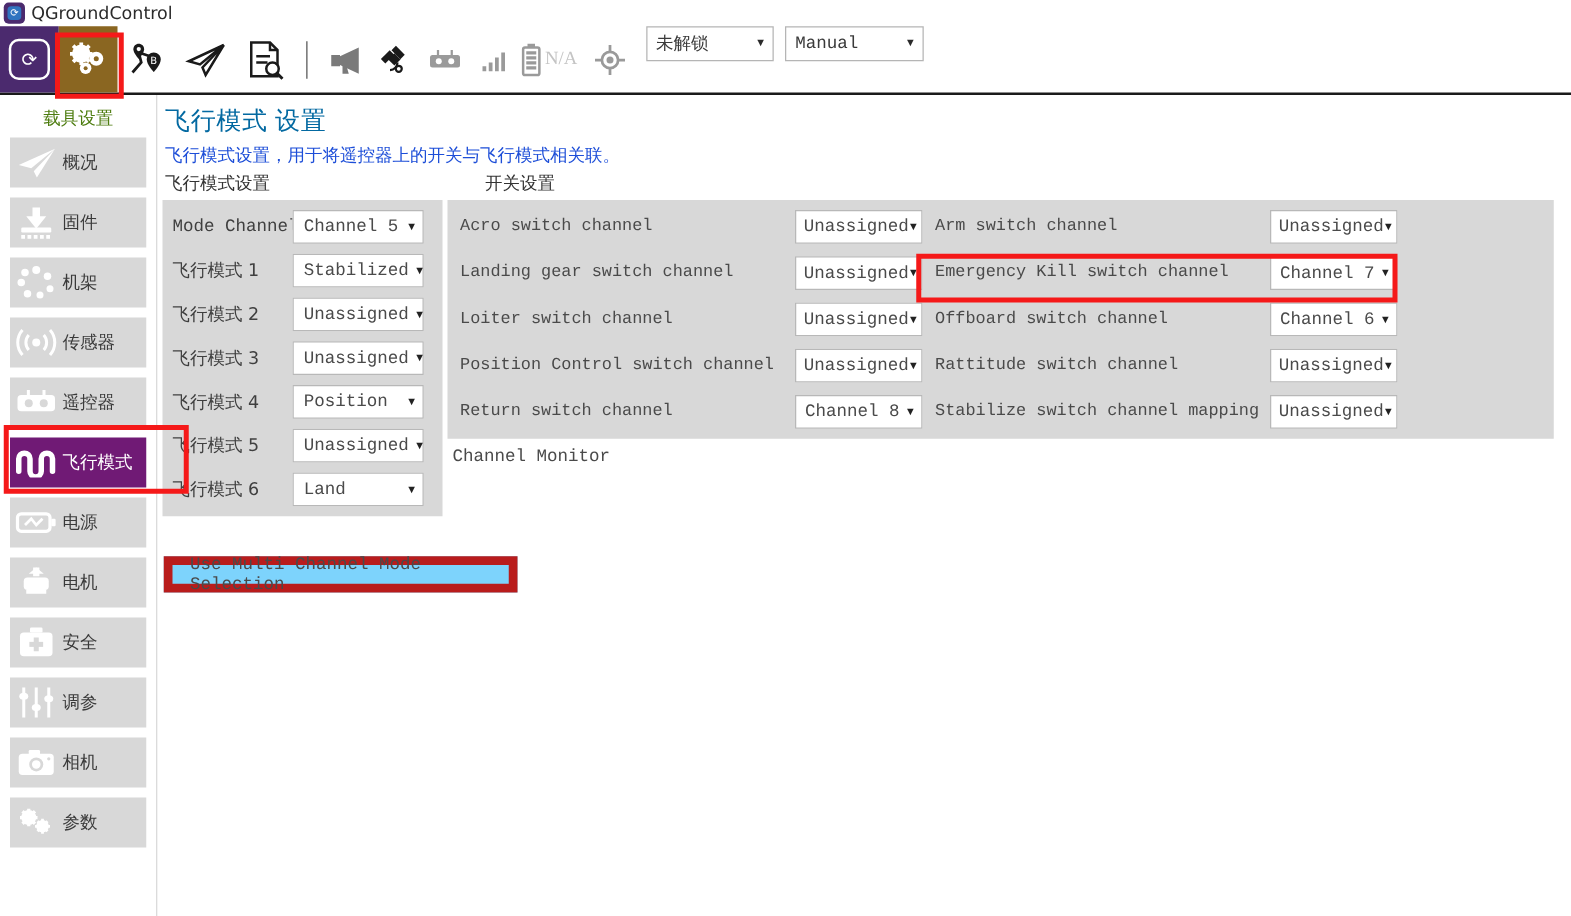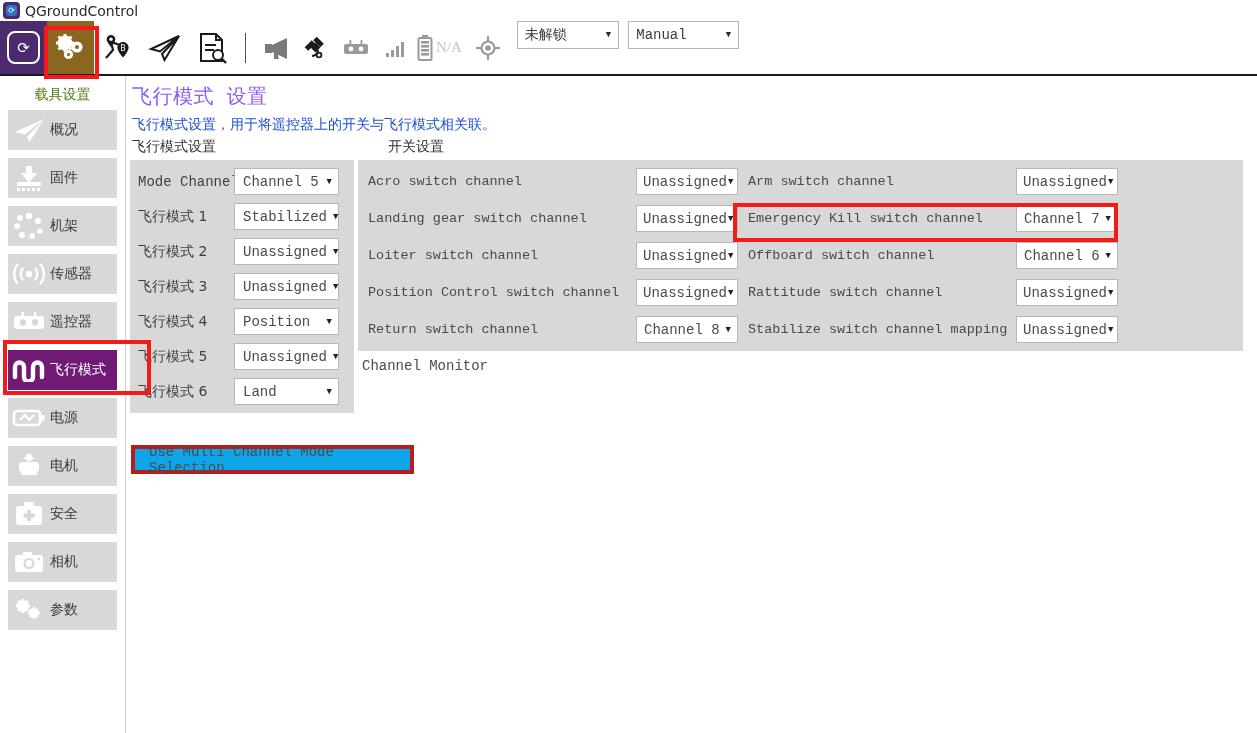--- a/index.html
+++ b/index.html
@@ -113,22 +113,22 @@
     white-space:nowrap;
   }
   .side-item.selected .side-label{color:#ffffff;}
 
   
   #content{
     position:absolute;top:76px;left:126px;
     width:1131px;height:657px;background:#ffffff;
   }
   #page-title{
-    font-size:20px;color:#8b5cf6;margin:7px 0 0 6px;
-    font-family:Liberation Mono, monospace;
+    font-size:20px;color:#0369a1;margin:7px 0 0 6px;
+    font-family:Liberation Sans, sans-serif;
     letter-spacing:0.5px;
   }
   #page-desc{
     font-size:14px;color:#1d4ed8;margin:6px 0 0 6px;
     font-family:"DejaVu Sans",sans-serif;
   }
   .sec-head-row{position:relative;height:20px;margin-top:4px;}
   .sec-head{
     position:absolute;font-size:14px;color:#333;
     font-family:"DejaVu Sans",sans-serif;
@@ -189,21 +189,21 @@
 
   #channel-monitor{
     position:absolute;left:236px;top:198px;
     font-family:"Liberation Mono",monospace;
     font-size:14px;color:#4a4a4a;
   }
 
   #multi-btn{
     position:absolute;left:5px;top:285px;
     width:283px;height:29px;
-    border:4px solid #b91c1c;background:#0ea5e9;
+    border:7px solid #b91c1c;background:#7dd3fc;
     display:flex;align-items:center;
     padding-left:14px;box-sizing:border-box;
     font-family:"Liberation Mono",monospace;
     font-size:14px;color:#4a4a4a;
   }
 
   
   .redbox{
     position:absolute;border:4px solid #f51919;
     pointer-events:none;box-sizing:border-box;z-index:40;
@@ -478,20 +478,37 @@
             <g fill="#d8d8d8">
               <rect x="14" y="9" width="4" height="11"></rect>
               <rect x="10.5" y="12.5" width="11" height="4"></rect>
             </g>
           </svg>
         </span>
         <span class="side-label">安全</span>
       </div>
       <div class="side-item">
         <span class="side-ico">
+          <svg width="32" height="28" viewBox="0 0 32 28">
+            <g stroke="#ffffff" stroke-width="2.4">
+              <line x1="6" y1="2" x2="6" y2="26"></line>
+              <line x1="16" y1="2" x2="16" y2="26"></line>
+              <line x1="26" y1="2" x2="26" y2="26"></line>
+            </g>
+            <g fill="#ffffff">
+              <ellipse cx="6" cy="9" rx="3.6" ry="2.8"></ellipse>
+              <ellipse cx="16" cy="18" rx="3.6" ry="2.8"></ellipse>
+              <ellipse cx="26" cy="11" rx="3.6" ry="2.8"></ellipse>
+            </g>
+          </svg>
+        </span>
+        <span class="side-label">调参</span>
+      </div>
+      <div class="side-item">
+        <span class="side-ico">
           <svg width="32" height="24" viewBox="0 0 32 24">
             <rect x="2" y="5" width="28" height="17" rx="3" fill="#ffffff"></rect>
             <rect x="10" y="2" width="9" height="4" rx="1" fill="#ffffff"></rect>
             <circle cx="16" cy="13.5" r="5.6" fill="#d8d8d8"></circle>
             <circle cx="16" cy="13.5" r="3.4" fill="#ffffff"></circle>
             <circle cx="26" cy="9" r="1.3" fill="#d8d8d8"></circle>
           </svg>
         </span>
         <span class="side-label">相机</span>
       </div>

